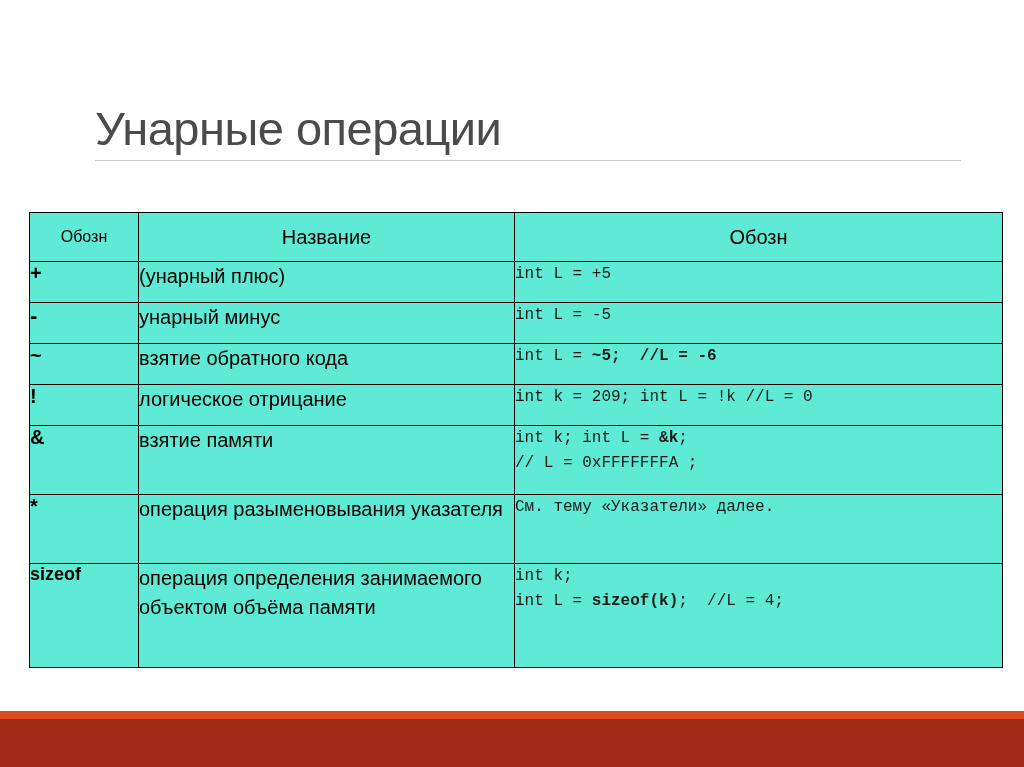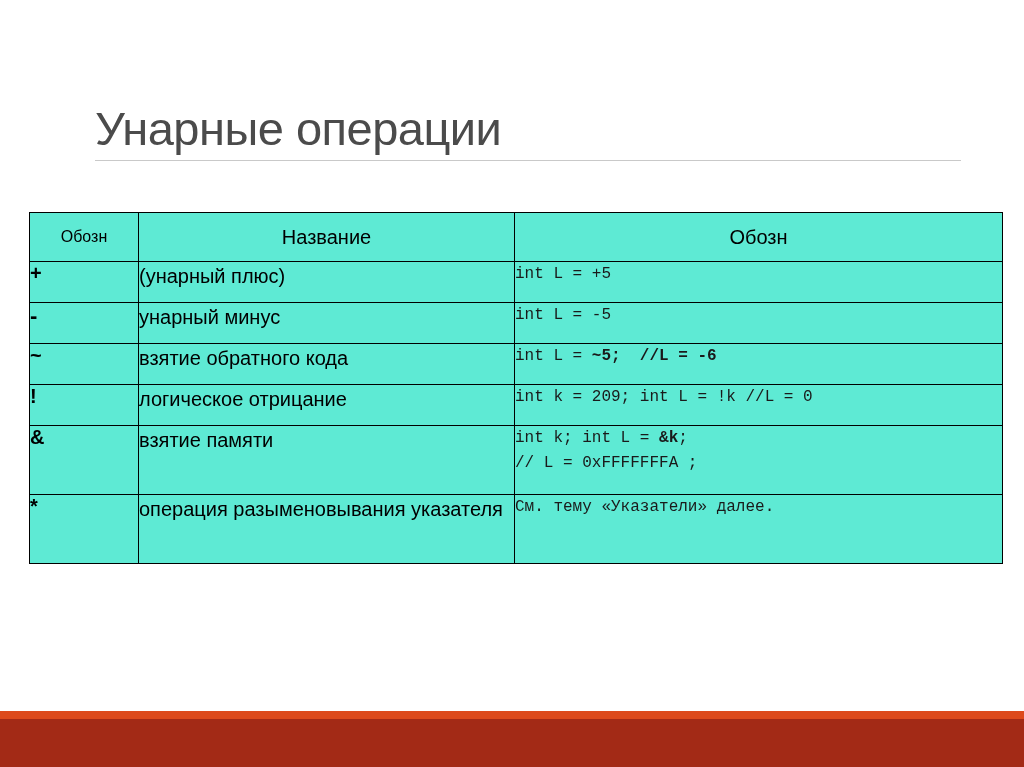--- a/index.html
+++ b/index.html
@@ -193,19 +193,24 @@
         <td class="name">взятие памяти</td>
         <td class="ex"><span class="ex-line"><span>int k; int L = </span><b>&amp;k</b><span>;</span></span><span class="ex-line">// L = 0xFFFFFFFA ;</span></td>
       </tr>
 
       <tr class="r6">
         <td class="sym">*</td>
         <td class="name">операция разыменовывания указателя</td>
         <td class="ex"><span class="ex-line">См. тему «Указатели» далее.</span></td>
       </tr>
 
+      <tr class="r7">
+        <td class="sym sz">sizeof</td>
+        <td class="name">операция определения занимаемого объектом объёма памяти</td>
+        <td class="ex"><span class="ex-line">int k;</span><span class="ex-line"><span>int L = </span><b>sizeof(k)</b><span>;  //L = 4;</span></span></td>
+      </tr>
     </tbody>
   </table>
 
   <div class="footer-accent" style="background: rgb(221, 74, 28);"></div>
   <div class="footer-band" style="background: rgb(163, 42, 22);"></div>
 
 </div>
 
 </body></html>

